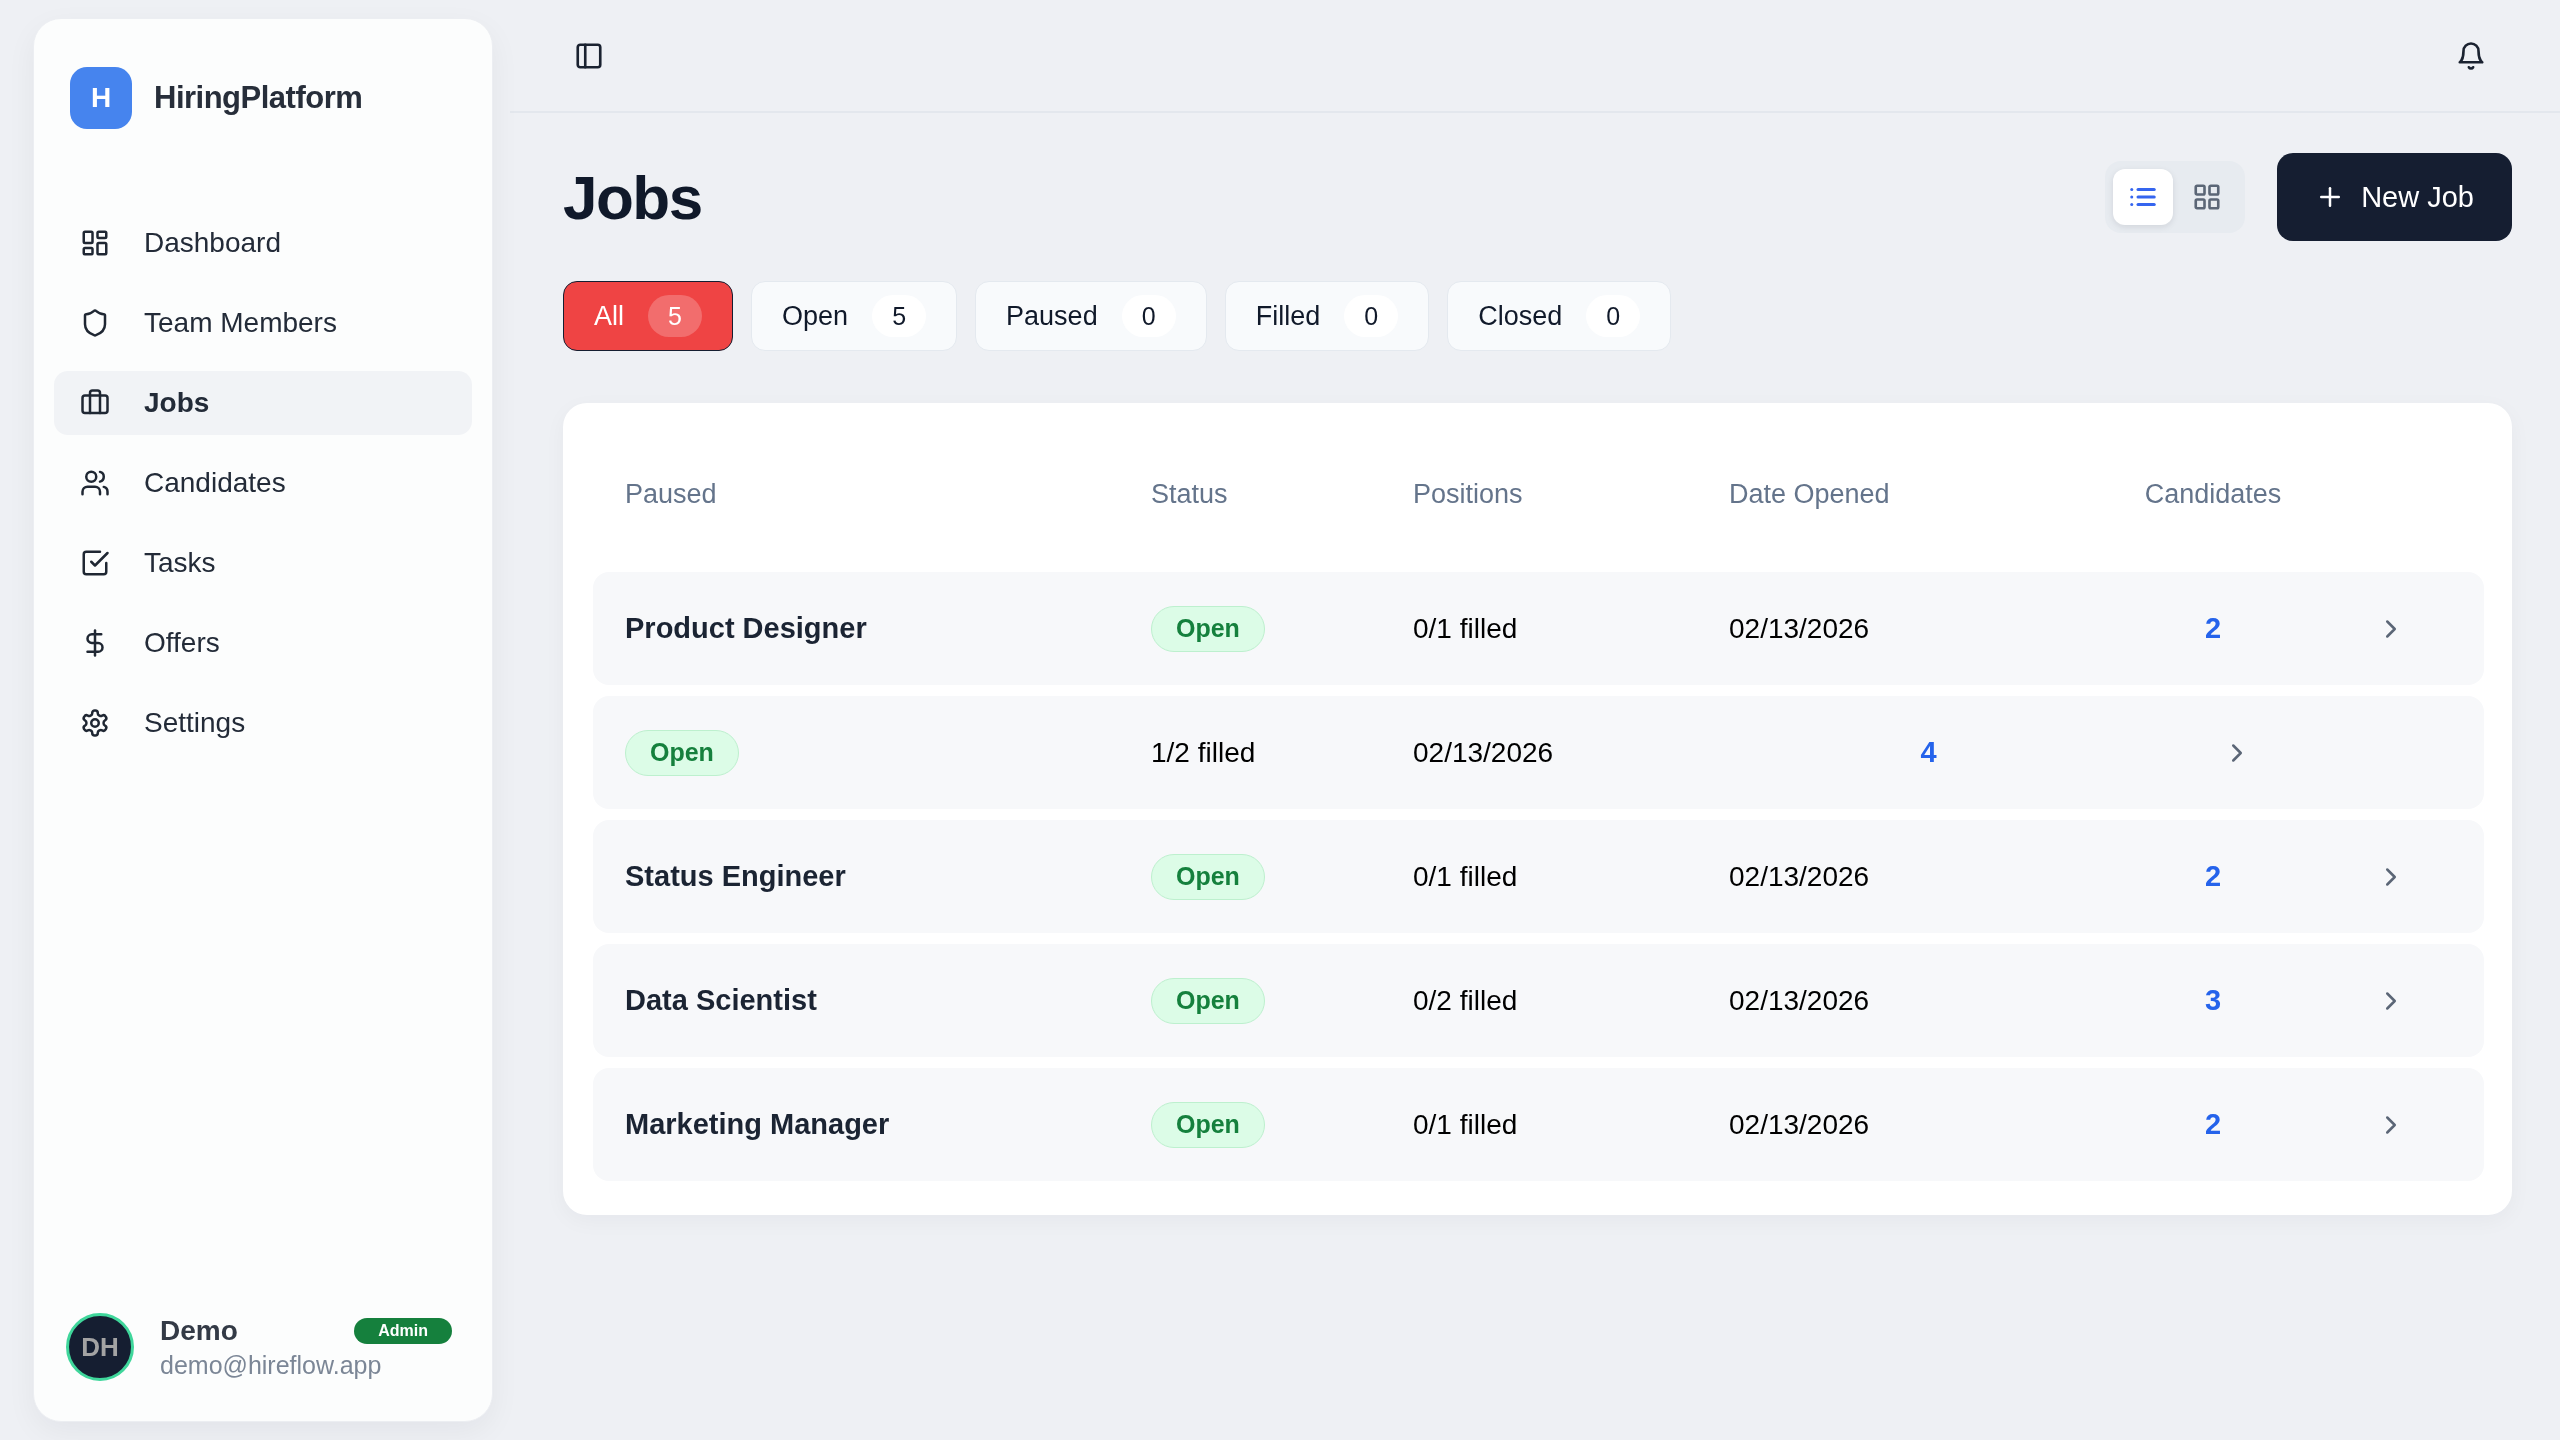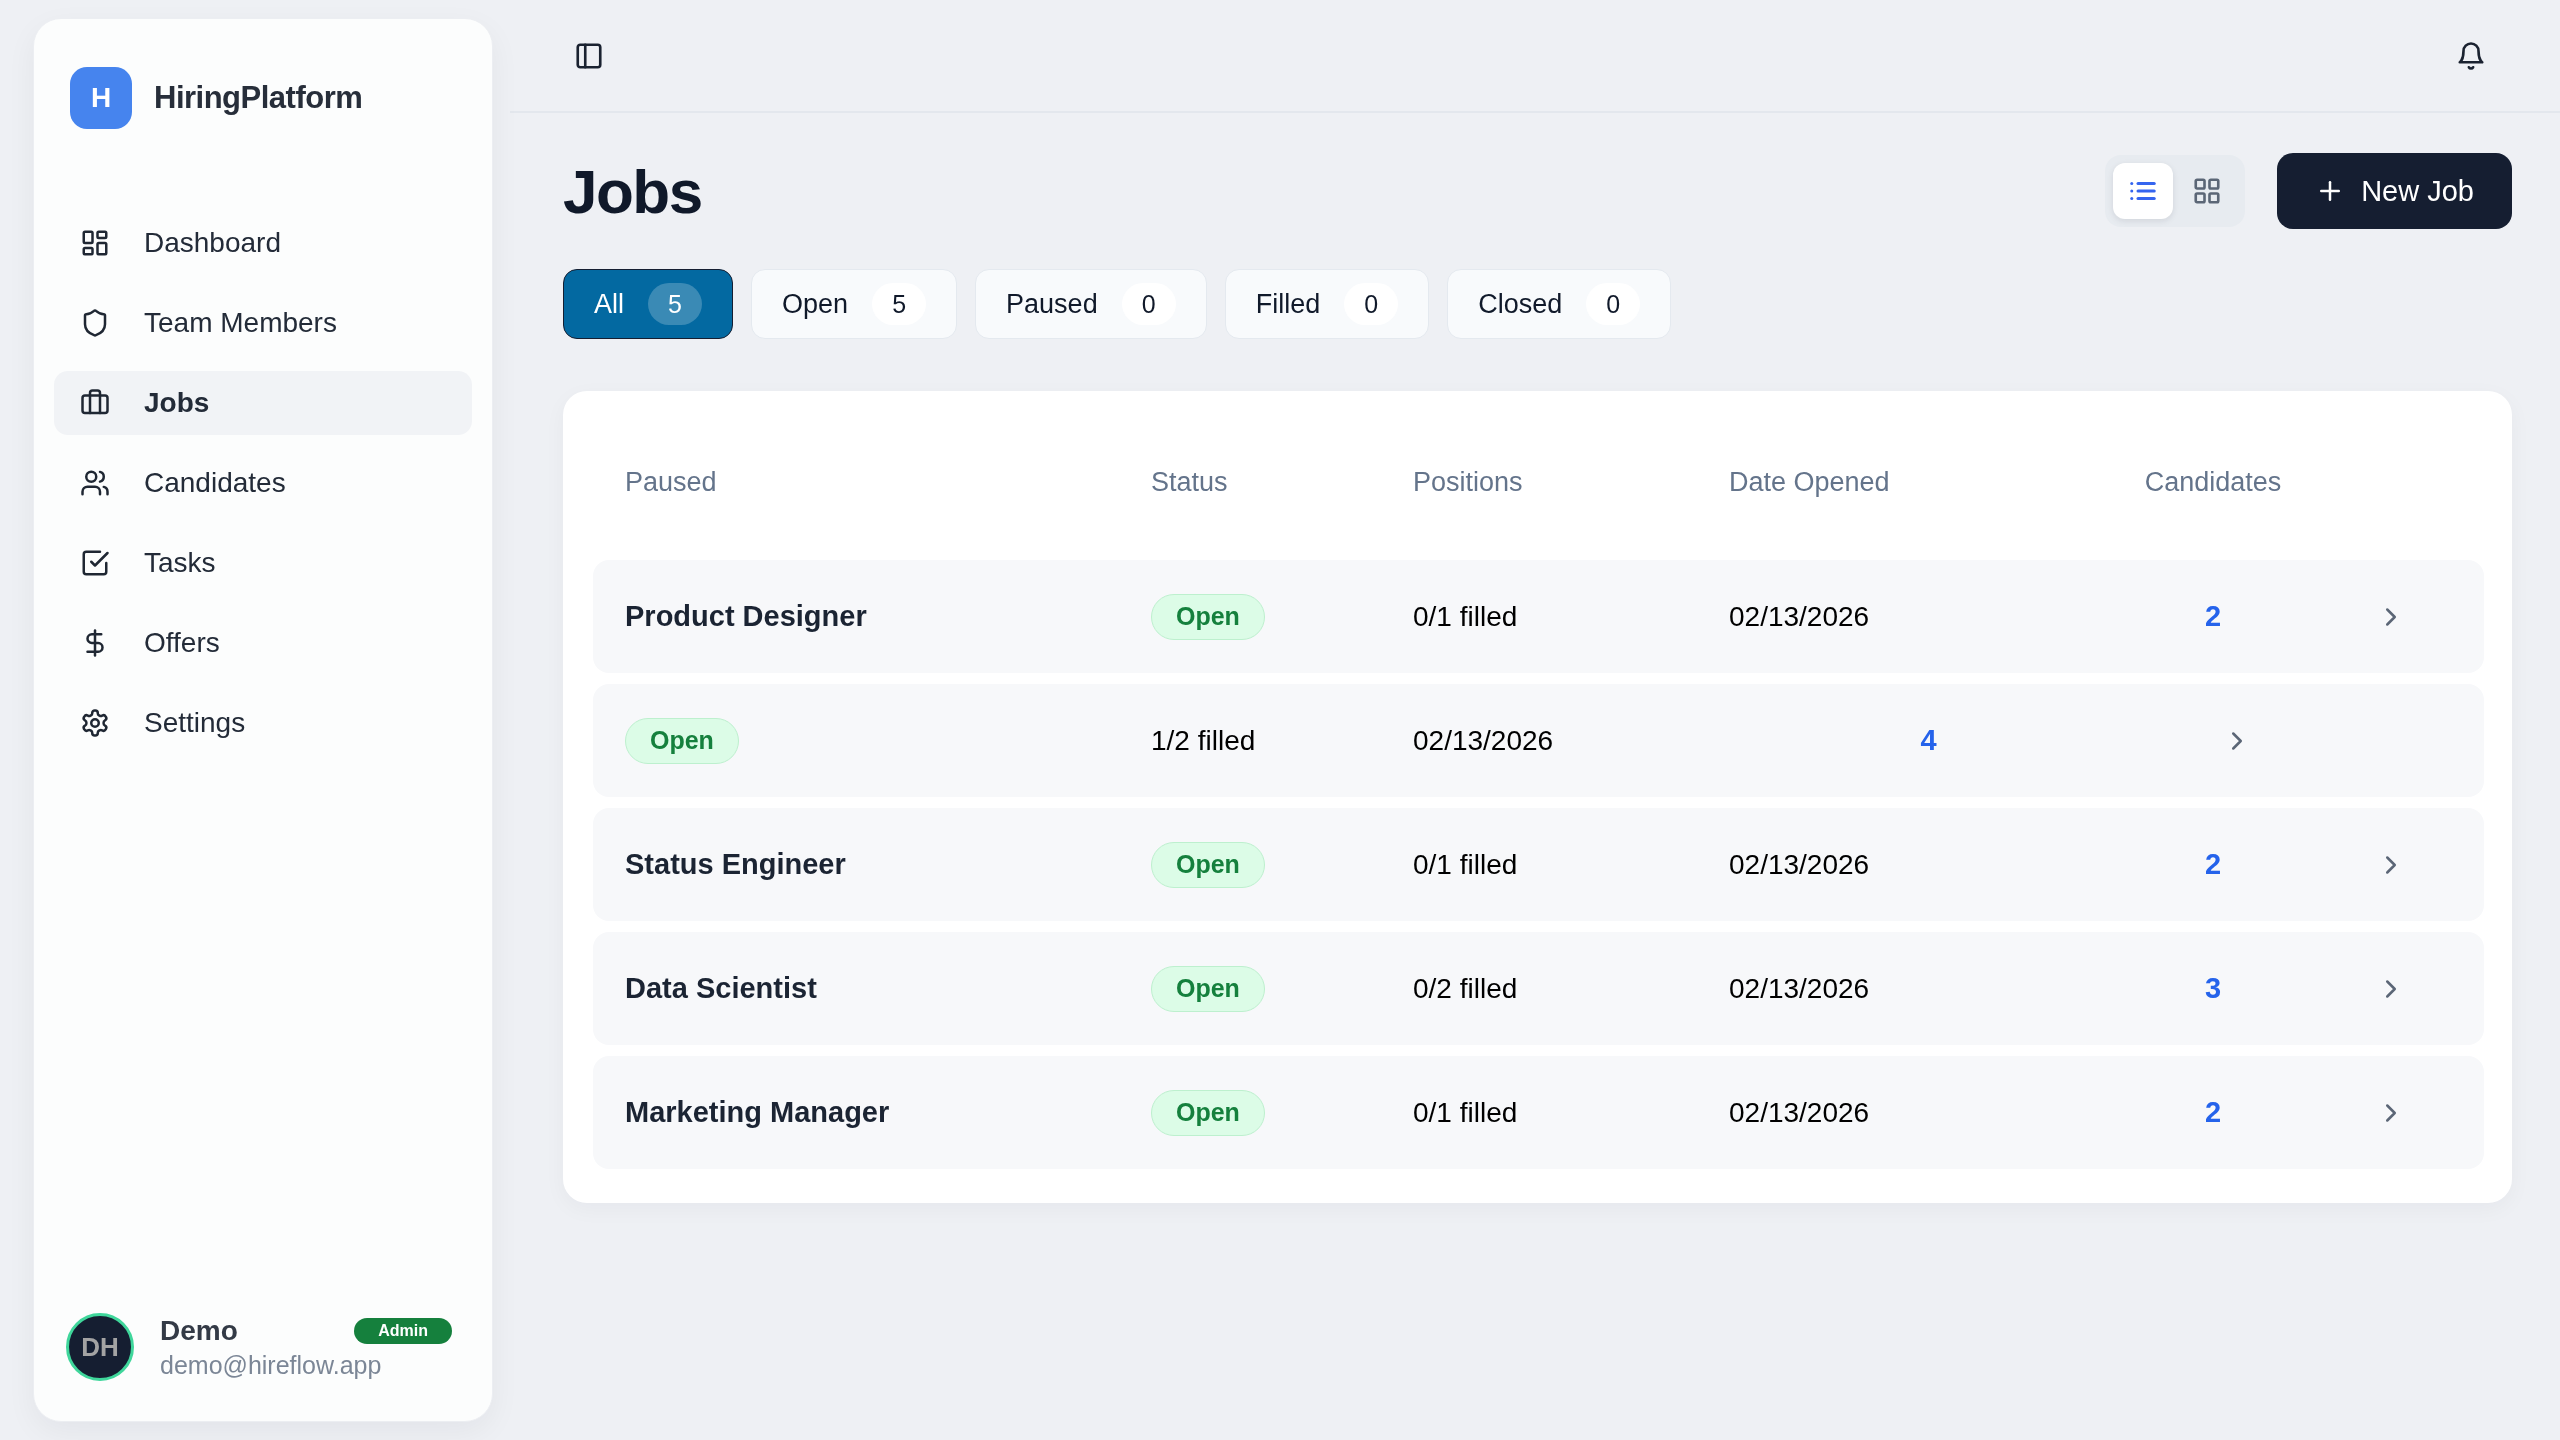--- a/index.html
+++ b/index.html
@@ -80,41 +80,41 @@
     background:#e7ebf0; border-radius:16px; padding:8px; display:flex; gap:4px;
   }
   .view-btn {
     width:60px; height:56px; border:none; background:transparent; border-radius:12px;
     display:flex; align-items:center; justify-content:center; cursor:pointer; color:#5b6676;
   }
   .view-btn svg { width:30px; height:30px; }
   .view-btn.active { background:#fff; color:#3565ef; box-shadow:0 2px 6px rgba(15,23,42,.10); }
 
   .primary-btn {
-    height:76px; padding:0 38px; border:none; border-radius:16px;
+    height:88px; padding:0 38px; border:none; border-radius:16px;
     background:#151e31; color:#fff; font-size:29px; font-weight:500;
     display:flex; align-items:center; gap:16px; cursor:pointer;
     font-family:"Liberation Sans", sans-serif;
   }
   .primary-btn svg { width:30px; height:30px; }
 
   .filters { margin-top:40px; display:flex; gap:18px; }
   .filter-btn {
     height:70px; padding:0 30px; border-radius:14px;
     background:#f8fafc; border:1px solid #e4e9ef;
     display:flex; align-items:center; gap:24px;
     font-size:27px; font-weight:500; color:#10192a; cursor:pointer;
     font-family:"Liberation Sans", sans-serif;
   }
   .filter-count {
     min-width:54px; height:42px; padding:0 14px; border-radius:999px;
     background:#ffffff; display:flex; align-items:center; justify-content:center;
     font-size:25px; color:#10192a;
   }
-  .filter-btn.active { background:#0369a1; border-color:#151e31; color:#fff; }
+  .filter-btn.active { background:#ef4444; border-color:#151e31; color:#fff; }
   .filter-btn.active .filter-count { background:rgba(255,255,255,.22); color:#fff; }
 
   
   .card {
     margin-top:52px; background:#ffffff; border-radius:24px;
     padding:24px 28px 34px 30px;
     box-shadow:0 6px 22px rgba(15,23,42,.04);
   }
   .tgrid {
     display:grid;

